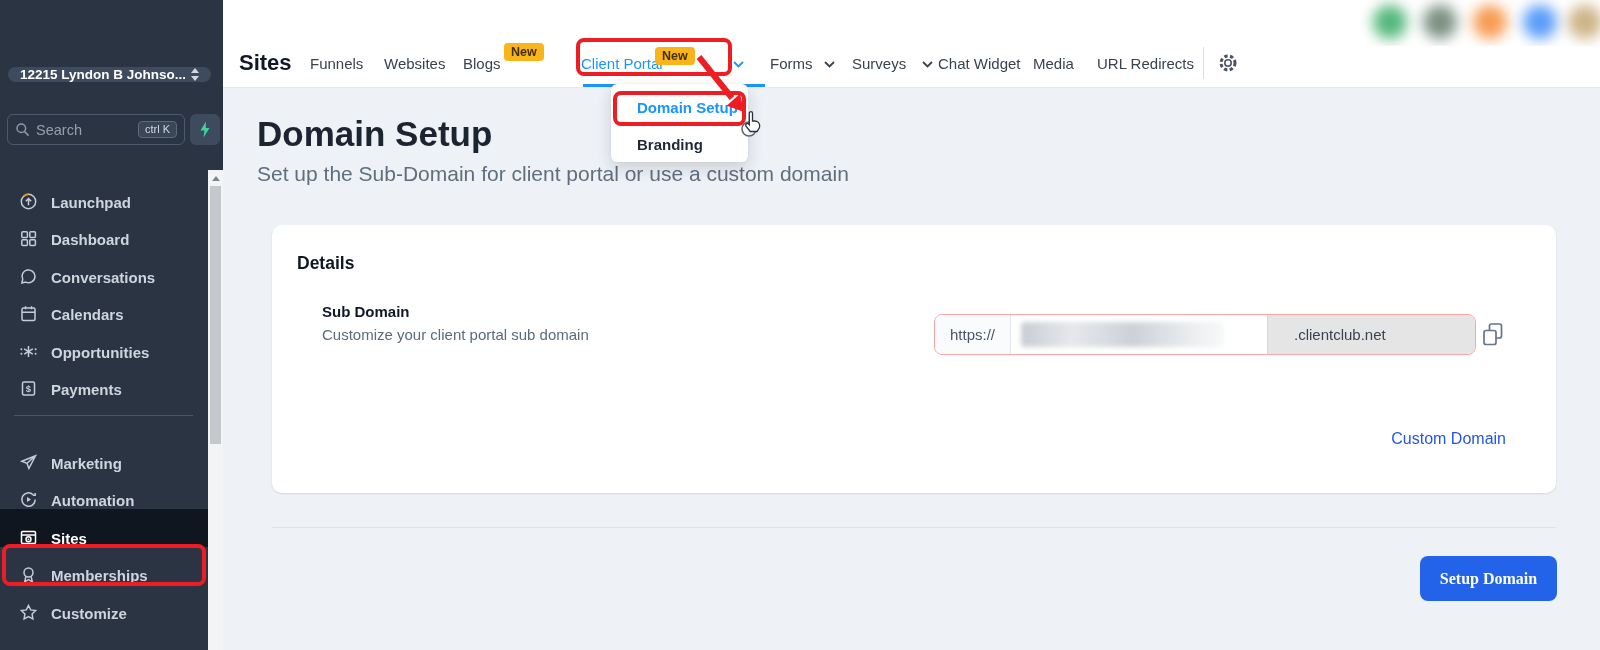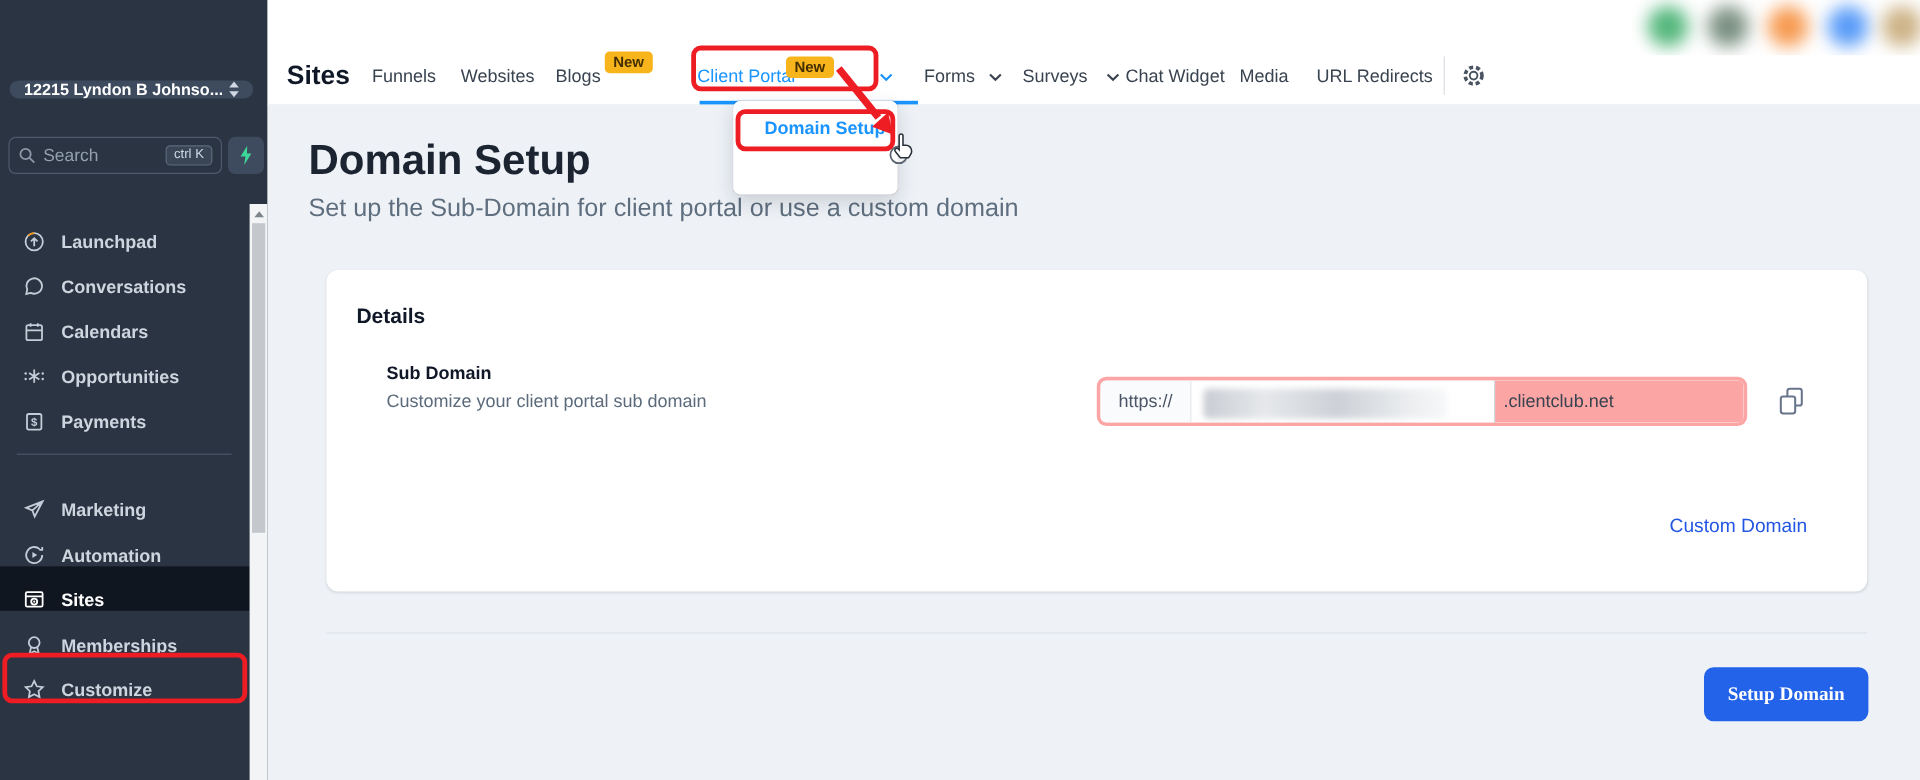--- a/index.html
+++ b/index.html
@@ -65,30 +65,30 @@
   .main { position:absolute; left:223px; top:88px; width:1377px; height:562px; background:#eef2f7; }
   .page-title { position:absolute; left:34px; top:26px; font-size:35px; font-weight:bold; color:#1b2430; }
   .page-sub { position:absolute; left:34px; top:74px; font-size:21px; color:#5f6e7e; }
 
   .card { position:absolute; left:49px; top:137px; width:1284px; height:268px; background:#fff;
           border-radius:10px; box-shadow:0 1px 2px rgba(16,24,40,.07), 0 1px 3px rgba(16,24,40,.05); }
   .card-heading { position:absolute; left:25px; top:28px; font-size:17.5px; font-weight:bold; color:#101828; }
   .field-label { position:absolute; left:50px; top:78px; font-size:15px; font-weight:bold; color:#101828; }
   .field-desc { position:absolute; left:50px; top:101px; font-size:15px; color:#5b6b7c; }
 
-  .input-group { position:absolute; left:642px; top:89px; width:542px; height:41px; border:3px solid #fca5a5;
+  .input-group { position:absolute; left:662px; top:89px; width:542px; height:41px; border:1px solid #fca5a5;
                  border-radius:8px; display:flex; overflow:hidden; background:#fff; }
   .ig-prefix { width:76px; display:flex; align-items:center; justify-content:center; background:#fafbfc;
                border-right:1px solid #e3e7ec; color:#4a5568; font-size:15px; }
   .ig-value { flex:1; position:relative; background:#fff; }
   .redacted { position:absolute; left:10px; top:7px; width:203px; height:25px; border-radius:4px;
               background:linear-gradient(90deg,#c9cdd3 0%,#e6e8eb 25%,#cdd1d7 55%,#eceef0 85%,#f7f8f9 100%);
               filter:blur(2.5px); }
-  .ig-suffix { width:208px; display:flex; align-items:center; padding-left:7px; border-left:1px solid #d2d8e0;
-               color:#39434f; font-size:15px; background:#fca5a5; }
+  .ig-suffix { width:208px; display:flex; align-items:center; padding-left:26px; border-left:1px solid #d2d8e0;
+               color:#39434f; font-size:15px; background:#e5e5e5; }
   .copy-btn { position:absolute; left:1209px; top:97px; width:24px; height:26px; cursor:pointer; }
 
   .custom-domain { position:absolute; right:50px; top:205px; font-size:16px; color:#2456e4; cursor:pointer; }
   .hr-divider { position:absolute; left:49px; top:439px; width:1284px; height:1px; background:#dce3ea; }
   .setup-btn { position:absolute; left:1197px; top:468px; width:137px; height:45px; background:#2363e9;
                border:none; border-radius:8px; color:#fff; font-size:16px; font-weight:bold;
                display:flex; align-items:center; justify-content:center; cursor:pointer; font-family:Liberation Serif, serif; }
 
   
   .anno { position:absolute; border:4px solid #ee1d24; border-radius:8px; pointer-events:none; }
@@ -136,20 +136,31 @@
           <circle cx="9.5" cy="9.5" r="7.2"></circle>
             <path d="M9.5 13.2 V6.6 M6.8 9.2 L9.5 6.5 l2.7 2.7"></path>
           <path d="M4.6 4.4 A7.2 7.2 0 0 1 9.5 2.3" stroke="#f79009"></path>
         </svg>
         </span>
       <span>Launchpad</span>
     </div>
     <div class="side-item">
       <span class="icn">
         <svg width="19" height="19" viewBox="0 0 19 19" fill="none" stroke="#c3ccd7" stroke-width="1.5">
+          <rect x="2.8" y="2.8" width="5.6" height="5.6" rx="1"></rect>
+            <rect x="10.8" y="2.8" width="5.6" height="5.6" rx="1"></rect>
+          <rect x="2.8" y="10.8" width="5.6" height="5.6" rx="1"></rect>
+            <rect x="10.8" y="10.8" width="5.6" height="5.6" rx="1"></rect>
+        </svg>
+        </span>
+      <span>Dashboard</span>
+    </div>
+    <div class="side-item">
+      <span class="icn">
+        <svg width="19" height="19" viewBox="0 0 19 19" fill="none" stroke="#c3ccd7" stroke-width="1.5">
           <path d="M16 9.3 a6.5 6.4 0 1 0 -12.3 2.9 L2.9 16 l3.8-.9 A6.5 6.4 0 0 0 16 9.3 Z"></path>
         </svg>
         </span>
       <span>Conversations</span>
     </div>
     <div class="side-item">
       <span class="icn">
         <svg width="19" height="19" viewBox="0 0 19 19" fill="none" stroke="#c3ccd7" stroke-width="1.5">
           <rect x="3" y="4" width="13" height="12.5" rx="1.5"></rect>
             <path d="M6.5 2.3 v3 M12.5 2.3 v3 M3 8.3 h13"></path>
@@ -282,20 +293,21 @@
     <div style="left:118px; background:#f79b52"></div>
     <div style="left:168px; background:#5a9cf8"></div>
     <div style="left:213px; background:#cdb387"></div>
   </div>
 </div>
 
 <div class="tab-underline"></div>
 
 <div class="dropdown">
   <div class="dd-item active">Domain Setup</div>
+  <div class="dd-item">Branding</div>
 </div>
 
 <div class="main">
   <div class="page-title">Domain Setup</div>
   <div class="page-sub">Set up the Sub-Domain for client portal or use a custom domain</div>
 
   <div class="card">
     <div class="card-heading">Details</div>
     <div class="field-label">Sub Domain</div>
     <div class="field-desc">Customize your client portal sub domain</div>

